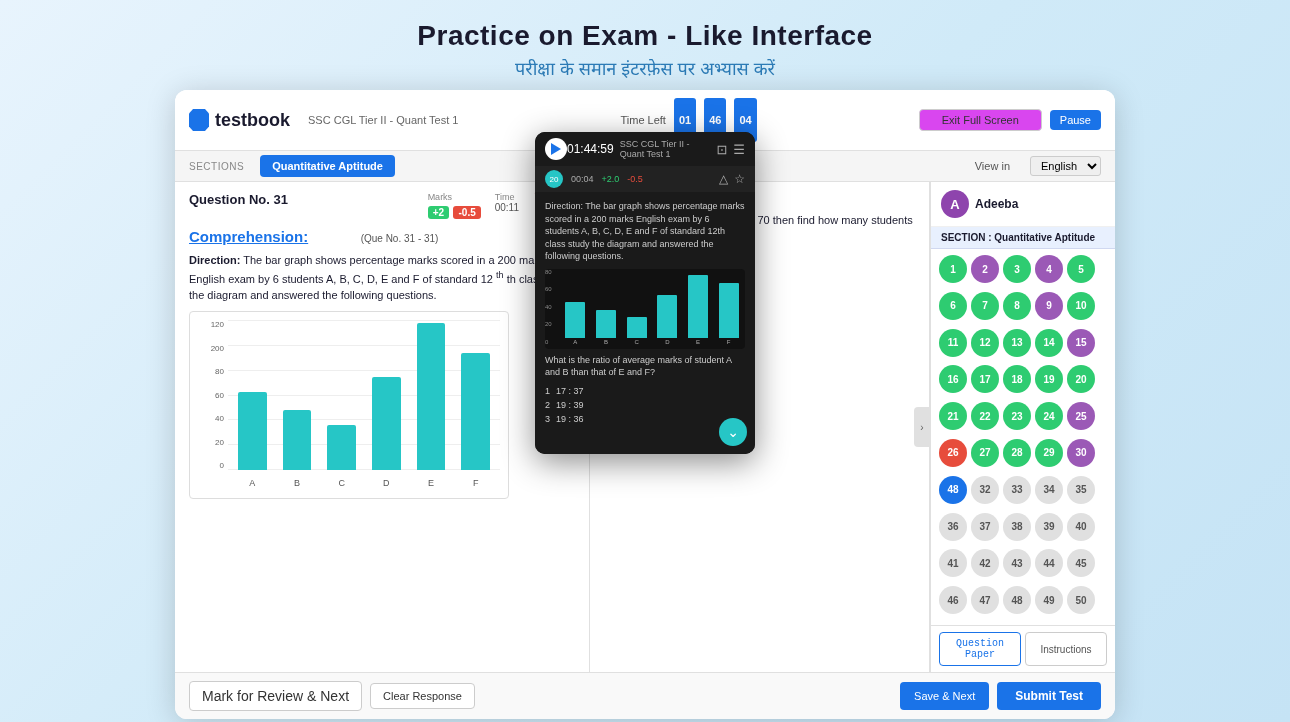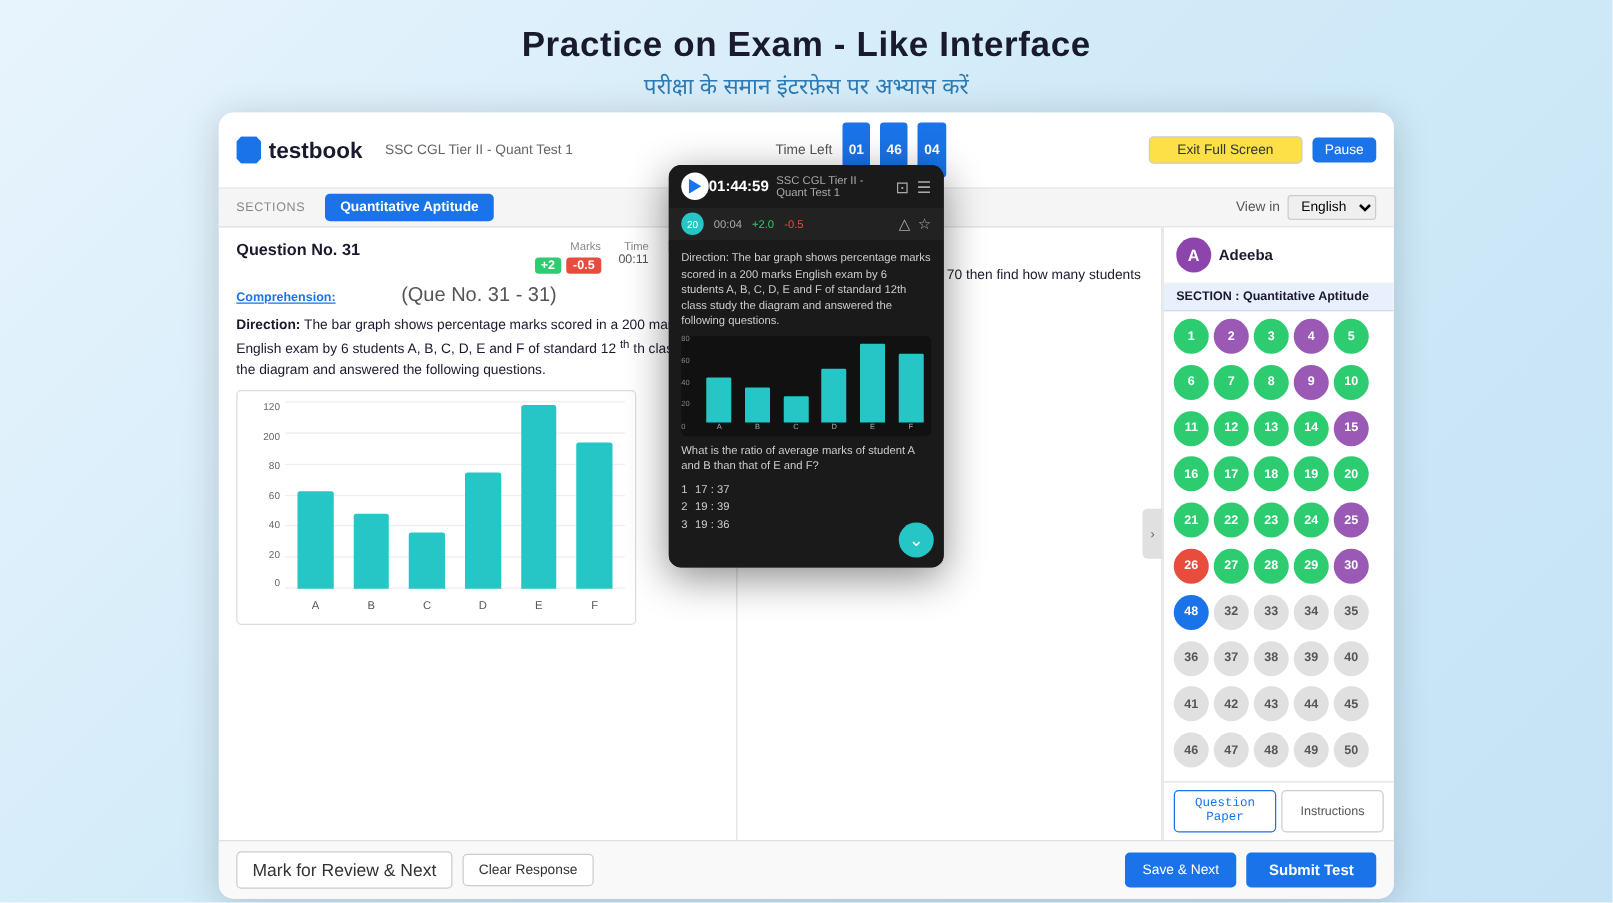--- a/index.html
+++ b/index.html
@@ -87,21 +87,21 @@
       font-weight: 700;
       padding: 16px 5px;
       border-radius: 3px;
     }
     .top-bar-right {
       display: flex;
       align-items: center;
       gap: 8px;
     }
     .btn-exit {
-      background: #fde047;
+      background: #d946ef;
       border: 1px solid #ccc;
       border-radius: 4px;
       font-size: 11px;
       padding: 4px 22px;
       cursor: pointer;
       color: #333;
     }
     .btn-pause {
       background: #1a73e8;
       border: none;
@@ -133,21 +133,21 @@
       font-size: 11px;
       padding: 5px 12px;
       border-radius: 4px;
       margin: 4px 0;
       font-weight: 600;
     }
     .section-tabs-right {
       margin-left: auto;
       display: flex;
       align-items: center;
-      gap: 6px;
+      gap: 20px;
       justify-content: center;
     }
     .view-in-label {
       font-size: 11px;
       color: #555;
     }
     .view-in-select {
       font-size: 11px;
       border: 1px solid #ccc;
       border-radius: 3px;
@@ -175,21 +175,21 @@
       color: #1a1a2e;
     }
     .marks-time-area {
       display: flex;
       gap: 14px;
       align-items: flex-start;
     }
     .marks-label, .time-label {
       font-size: 9px;
       color: #888;
-      text-align: right;
+      text-align: left;
     }
     .marks-badge-pos {
       background: #2ecc71;
       color: #fff;
       border-radius: 3px;
       font-size: 10px;
       font-weight: 700;
       padding: 1px 5px;
       display: inline-block;
     }
@@ -210,27 +210,27 @@
     .report-btn {
       font-size: 10px;
       color: #e74c3c;
       cursor: pointer;
       display: flex;
       align-items: center;
       gap: 3px;
     }
 
     .comprehension-label {
-      font-size: 10px;
+      font-size: 15px;
       color: #1a73e8;
       text-decoration: underline;
       font-weight: 700;
     }
     .que-range {
-      font-size: 16px;
+      font-size: 10px;
       color: #555;
       padding-left: 48px;
     }
     .direction-text {
       font-size: 11px;
       color: #1a1a2e;
       line-height: 1.5;
       margin: 6px 0;
     }
     .direction-bold {
@@ -518,21 +518,21 @@
       border-radius: 50%;
       background: #fff;
       display: flex;
       align-items: center;
       justify-content: center;
       cursor: pointer;
     }
     .video-time {
       color: #fff;
       font-size: 12px;
-      font-weight: 700;
+      font-weight: 400;
     }
     .video-title {
       color: #aaa;
       font-size: 9px;
       flex: 1;
       padding: 0 6px;
     }
     .video-icons {
       display: flex;
       gap: 6px;

